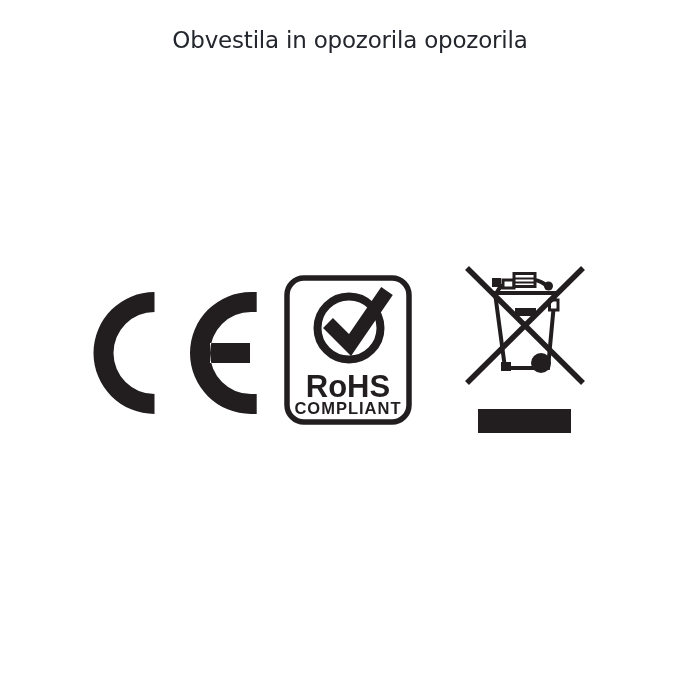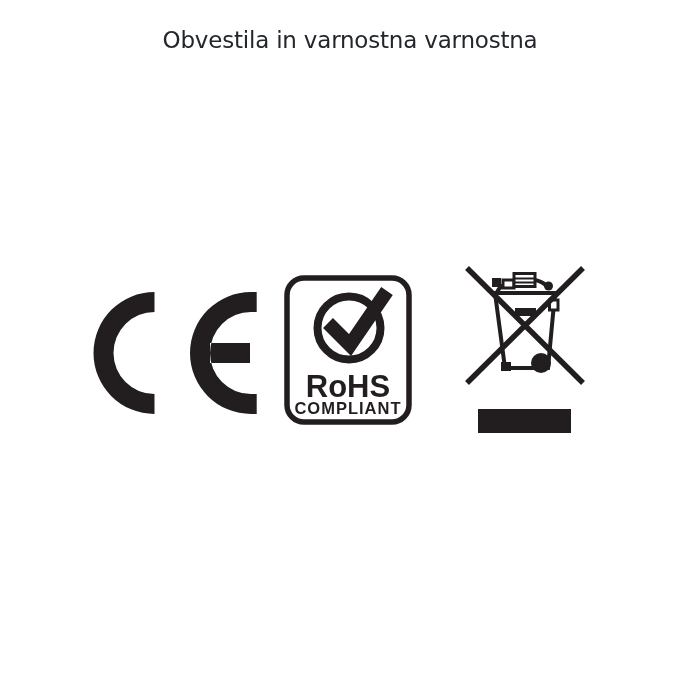--- a/index.html
+++ b/index.html
@@ -32,21 +32,21 @@
     fill:#221e1f;
     font-family:"Liberation Sans",sans-serif;
     font-weight:bold;
   }
 </style>
 </head>
 <body>
 
 <div class="stage">
 
-  <h1 class="title">Obvestila in varnostna varnostna</h1>
+  <h1 class="title">Obvestila in opozorila opozorila</h1>
 
   <svg class="mark ce" width="164" height="124" viewBox="0 0 164 124" aria-hidden="true">
     <path class="ink-fill" d="M 61.5 1 A 61 61 0 0 0 61.5 123 L 61.5 103 A 41 41 0 0 1 61.5 21 Z"></path>
     <path class="ink-fill" d="M 158 1 A 61 61 0 0 0 158 123 L 158 103 A 41 41 0 0 1 158 21 Z
              M 158 1 H 163.7 V 21 H 158 Z
              M 158 103 H 163.7 V 123 H 158 Z
              M 117 52 H 157 V 72 H 117 Z"></path>
   </svg>
 
   <svg class="mark rohs" width="128" height="150" viewBox="0 0 128 150" aria-hidden="true">

